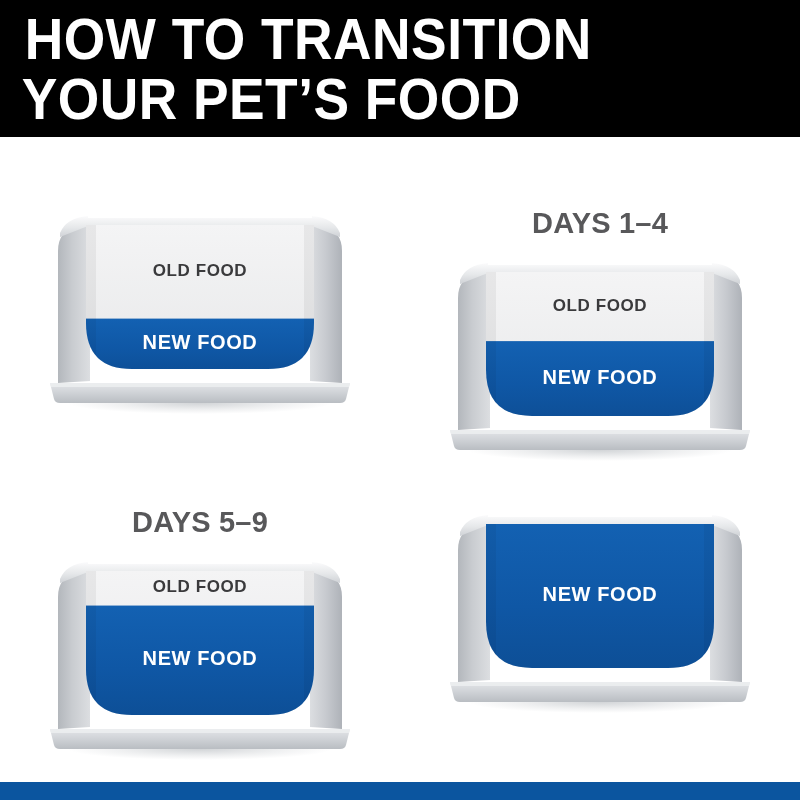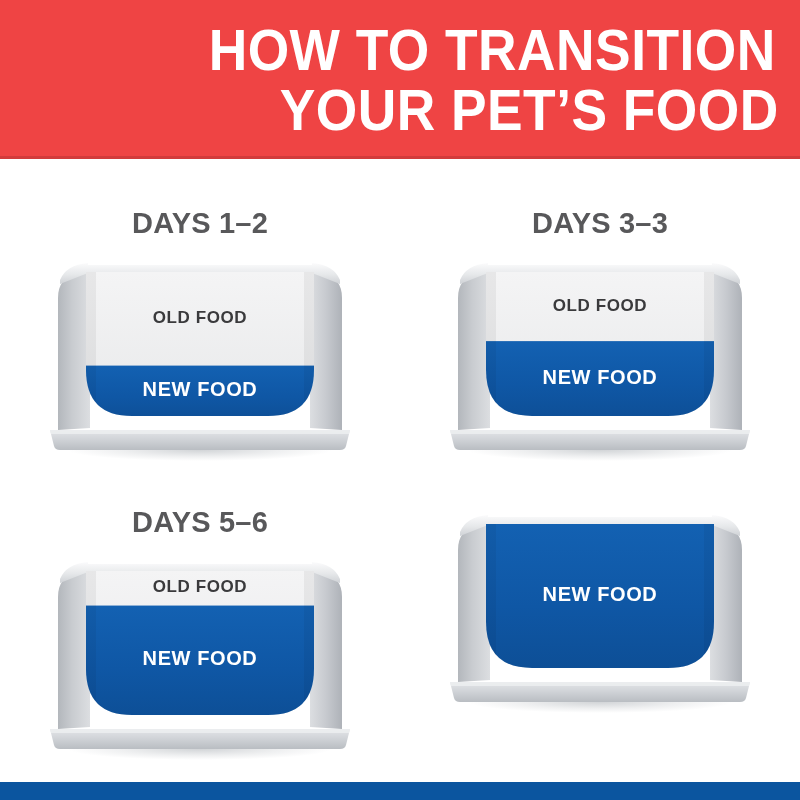--- a/index.html
+++ b/index.html
@@ -20,25 +20,25 @@
     overflow: hidden;
     background: #ffffff;
   }
 
   
   .header-banner {
     position: absolute;
     left: 0;
     top: 0;
     width: 800px;
-    height: 159px;
-    background: #ef4444;
+    height: 137px;
+    background: #000000;
     display: flex;
     flex-direction: column;
-    align-items: flex-end;
+    align-items: flex-start;
     justify-content: center;
   }
   .header-banner::after {
     content: "";
     position: absolute;
     left: 0;
     bottom: 0;
     width: 100%;
     height: 3px;
     background: rgba(0,0,0,0.12);
@@ -148,21 +148,20 @@
 <div id="page">
 
   <div class="header-banner">
     <div class="header-line l1">HOW TO TRANSITION</div>
     <div class="header-line l2">YOUR PET’S FOOD</div>
   </div>
 
   <div class="panel-grid">
 
     <div class="panel">
-      <div class="panel-title">DAYS 1–2</div>
       <div class="bowl-wrap">
         <svg class="bowl-svg" viewBox="0 0 320 215">
   <defs>
     <linearGradient id="b0-wallL" x1="0" y1="0" x2="1" y2="0">
       <stop offset="0" stop-color="#b3b7bc"></stop>
       <stop offset="0.45" stop-color="#c9ccd0"></stop>
       <stop offset="1" stop-color="#dcdee1"></stop>
     </linearGradient>
     <linearGradient id="b0-wallR" x1="0" y1="0" x2="1" y2="0">
       <stop offset="0" stop-color="#dcdee1"></stop>
@@ -259,21 +258,21 @@
   <path d="M 48 10 L 272 10" stroke="#ffffff" stroke-width="2" opacity="0.9" fill="none"></path>
   </svg>
         <div class="bowl-labels">
           <div class="label-old" style="top: 53.8px; display: block;">OLD FOOD</div>
           <div class="label-new" style="top: 123.8px; display: block;">NEW FOOD</div>
         </div>
       </div>
     </div>
 
     <div class="panel">
-      <div class="panel-title">DAYS 3–3</div>
+      <div class="panel-title">DAYS 1–4</div>
       <div class="bowl-wrap">
         <svg class="bowl-svg" viewBox="0 0 320 215">
   <defs>
     <linearGradient id="b1-wallL" x1="0" y1="0" x2="1" y2="0">
       <stop offset="0" stop-color="#b3b7bc"></stop>
       <stop offset="0.45" stop-color="#c9ccd0"></stop>
       <stop offset="1" stop-color="#dcdee1"></stop>
     </linearGradient>
     <linearGradient id="b1-wallR" x1="0" y1="0" x2="1" y2="0">
       <stop offset="0" stop-color="#dcdee1"></stop>
@@ -370,21 +369,21 @@
   <path d="M 48 10 L 272 10" stroke="#ffffff" stroke-width="2" opacity="0.9" fill="none"></path>
   </svg>
         <div class="bowl-labels">
           <div class="label-old" style="top: 41.56px; display: block;">OLD FOOD</div>
           <div class="label-new" style="top: 111.56px; display: block;">NEW FOOD</div>
         </div>
       </div>
     </div>
 
     <div class="panel">
-      <div class="panel-title">DAYS 5–6</div>
+      <div class="panel-title">DAYS 5–9</div>
       <div class="bowl-wrap">
         <svg class="bowl-svg" viewBox="0 0 320 215">
   <defs>
     <linearGradient id="b2-wallL" x1="0" y1="0" x2="1" y2="0">
       <stop offset="0" stop-color="#b3b7bc"></stop>
       <stop offset="0.45" stop-color="#c9ccd0"></stop>
       <stop offset="1" stop-color="#dcdee1"></stop>
     </linearGradient>
     <linearGradient id="b2-wallR" x1="0" y1="0" x2="1" y2="0">
       <stop offset="0" stop-color="#dcdee1"></stop>

